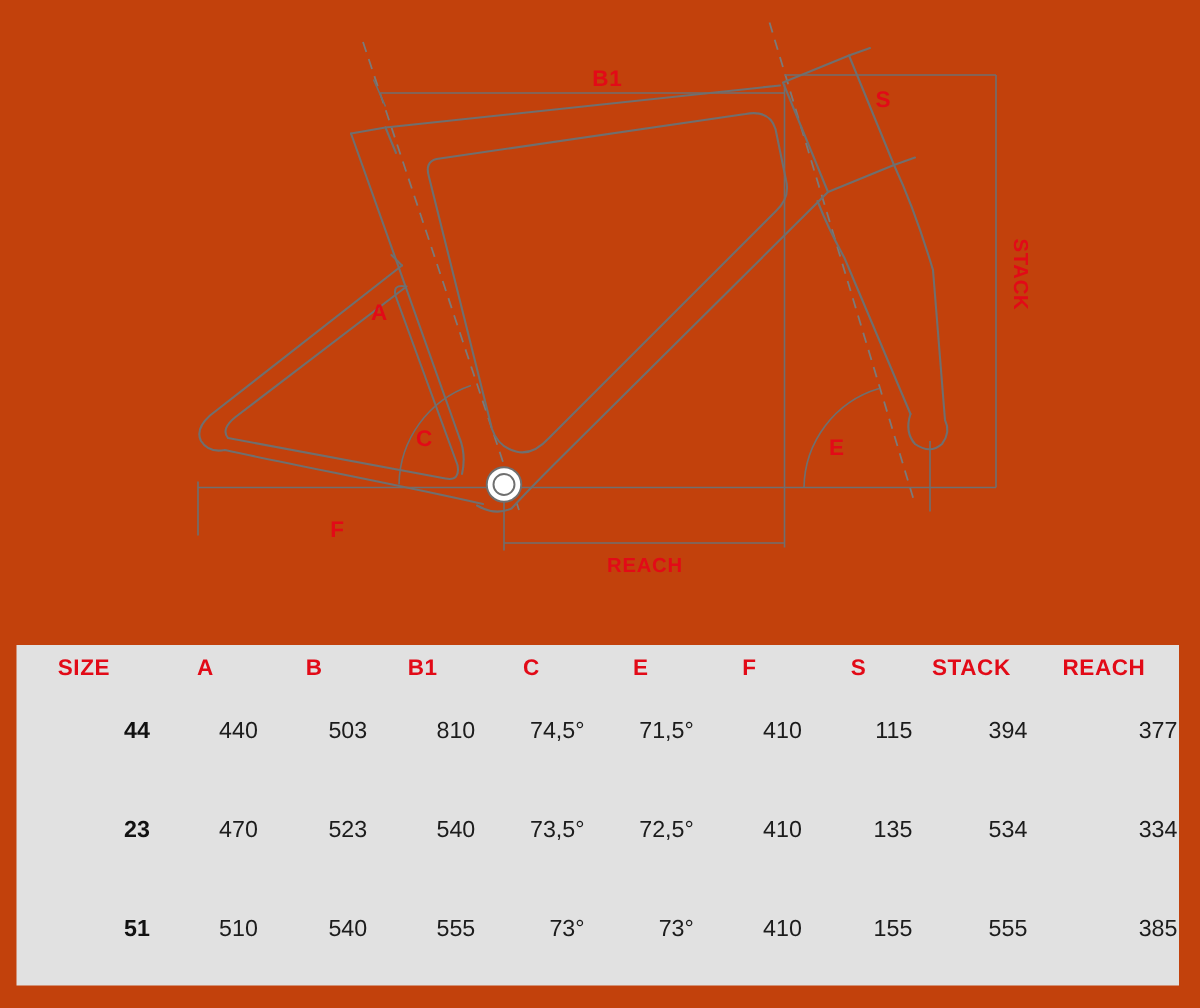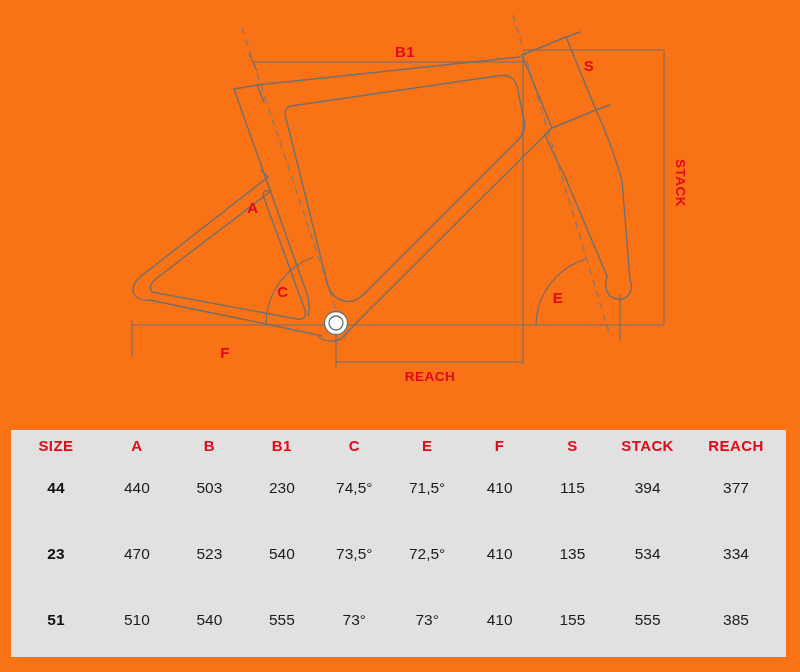--- a/index.html
+++ b/index.html
@@ -1,30 +1,30 @@
 <!DOCTYPE html>
 <html><head>
 <meta charset="utf-8">
 <style>
   html,body{margin:0;padding:0;background:#ffffff;width:800px;height:672px;overflow:hidden;
     font-family:"Liberation Sans", sans-serif;}
-  #stage{position:relative;width:800px;height:672px;background:#f97316;}
+  #stage{position:relative;width:800px;height:672px;background:#c2410c;}
   #diagram{position:absolute;left:0;top:0;}
   .tube{fill:none;stroke:#6f6f6f;stroke-width:1.4;stroke-linejoin:round;stroke-linecap:round;}
   .dim{fill:none;stroke:#6f6f6f;stroke-width:1.1;stroke-linecap:butt;}
   .axis{fill:none;stroke:#7a7a7a;stroke-width:1.2;stroke-dasharray:7 5;}
   .bbfill{fill:#ffffff;stroke:#6f6f6f;stroke-width:1.3;}
   .dlabel{fill:#e20a17;font-weight:bold;font-size:15px;letter-spacing:0.5px;}
   .dlabel.small{font-size:13.5px;}
   
   #size-panel{position:absolute;left:11px;top:430px;width:775px;height:227px;
     background:#e1e1e1;box-sizing:border-box;padding:6px 0 4px 0;}
   #size-panel table{width:100%;height:100%;border-collapse:collapse;table-layout:fixed;}
   #size-panel th{color:#e20a17;font-weight:bold;font-size:15px;letter-spacing:0.4px;text-align:center;vertical-align:middle;}
-  #size-panel td{color:#1c1c1c;font-size:15.5px;text-align:center;vertical-align:middle;}
+  #size-panel td{color:#1c1c1c;font-size:15.5px;text-align:right;vertical-align:middle;}
   #size-panel td.size{font-weight:bold;color:#111;}
   col.c0{width:11.6%}col.c1{width:9.3%}col.c2{width:9.4%}col.c3{width:9.3%}col.c4{width:9.4%}
   col.c5{width:9.4%}col.c6{width:9.3%}col.c7{width:9.5%}col.c8{width:9.9%}col.c9{width:12.9%}
 </style>
 </head>
 <body>
 
 <div id="stage">
 
   <svg id="diagram" width="800" height="420" viewBox="0 0 800 420" xmlns="http://www.w3.org/2000/svg">
@@ -105,21 +105,21 @@
           <th>S</th>
           <th>STACK</th>
           <th>REACH</th>
         </tr>
       </thead>
       <tbody>
         <tr>
           <td class="size">44</td>
           <td>440</td>
           <td>503</td>
-          <td>230</td>
+          <td>810</td>
           <td>74,5°</td>
           <td>71,5°</td>
           <td>410</td>
           <td>115</td>
           <td>394</td>
           <td>377</td>
         </tr>
         <tr>
           <td class="size">23</td>
           <td>470</td>

